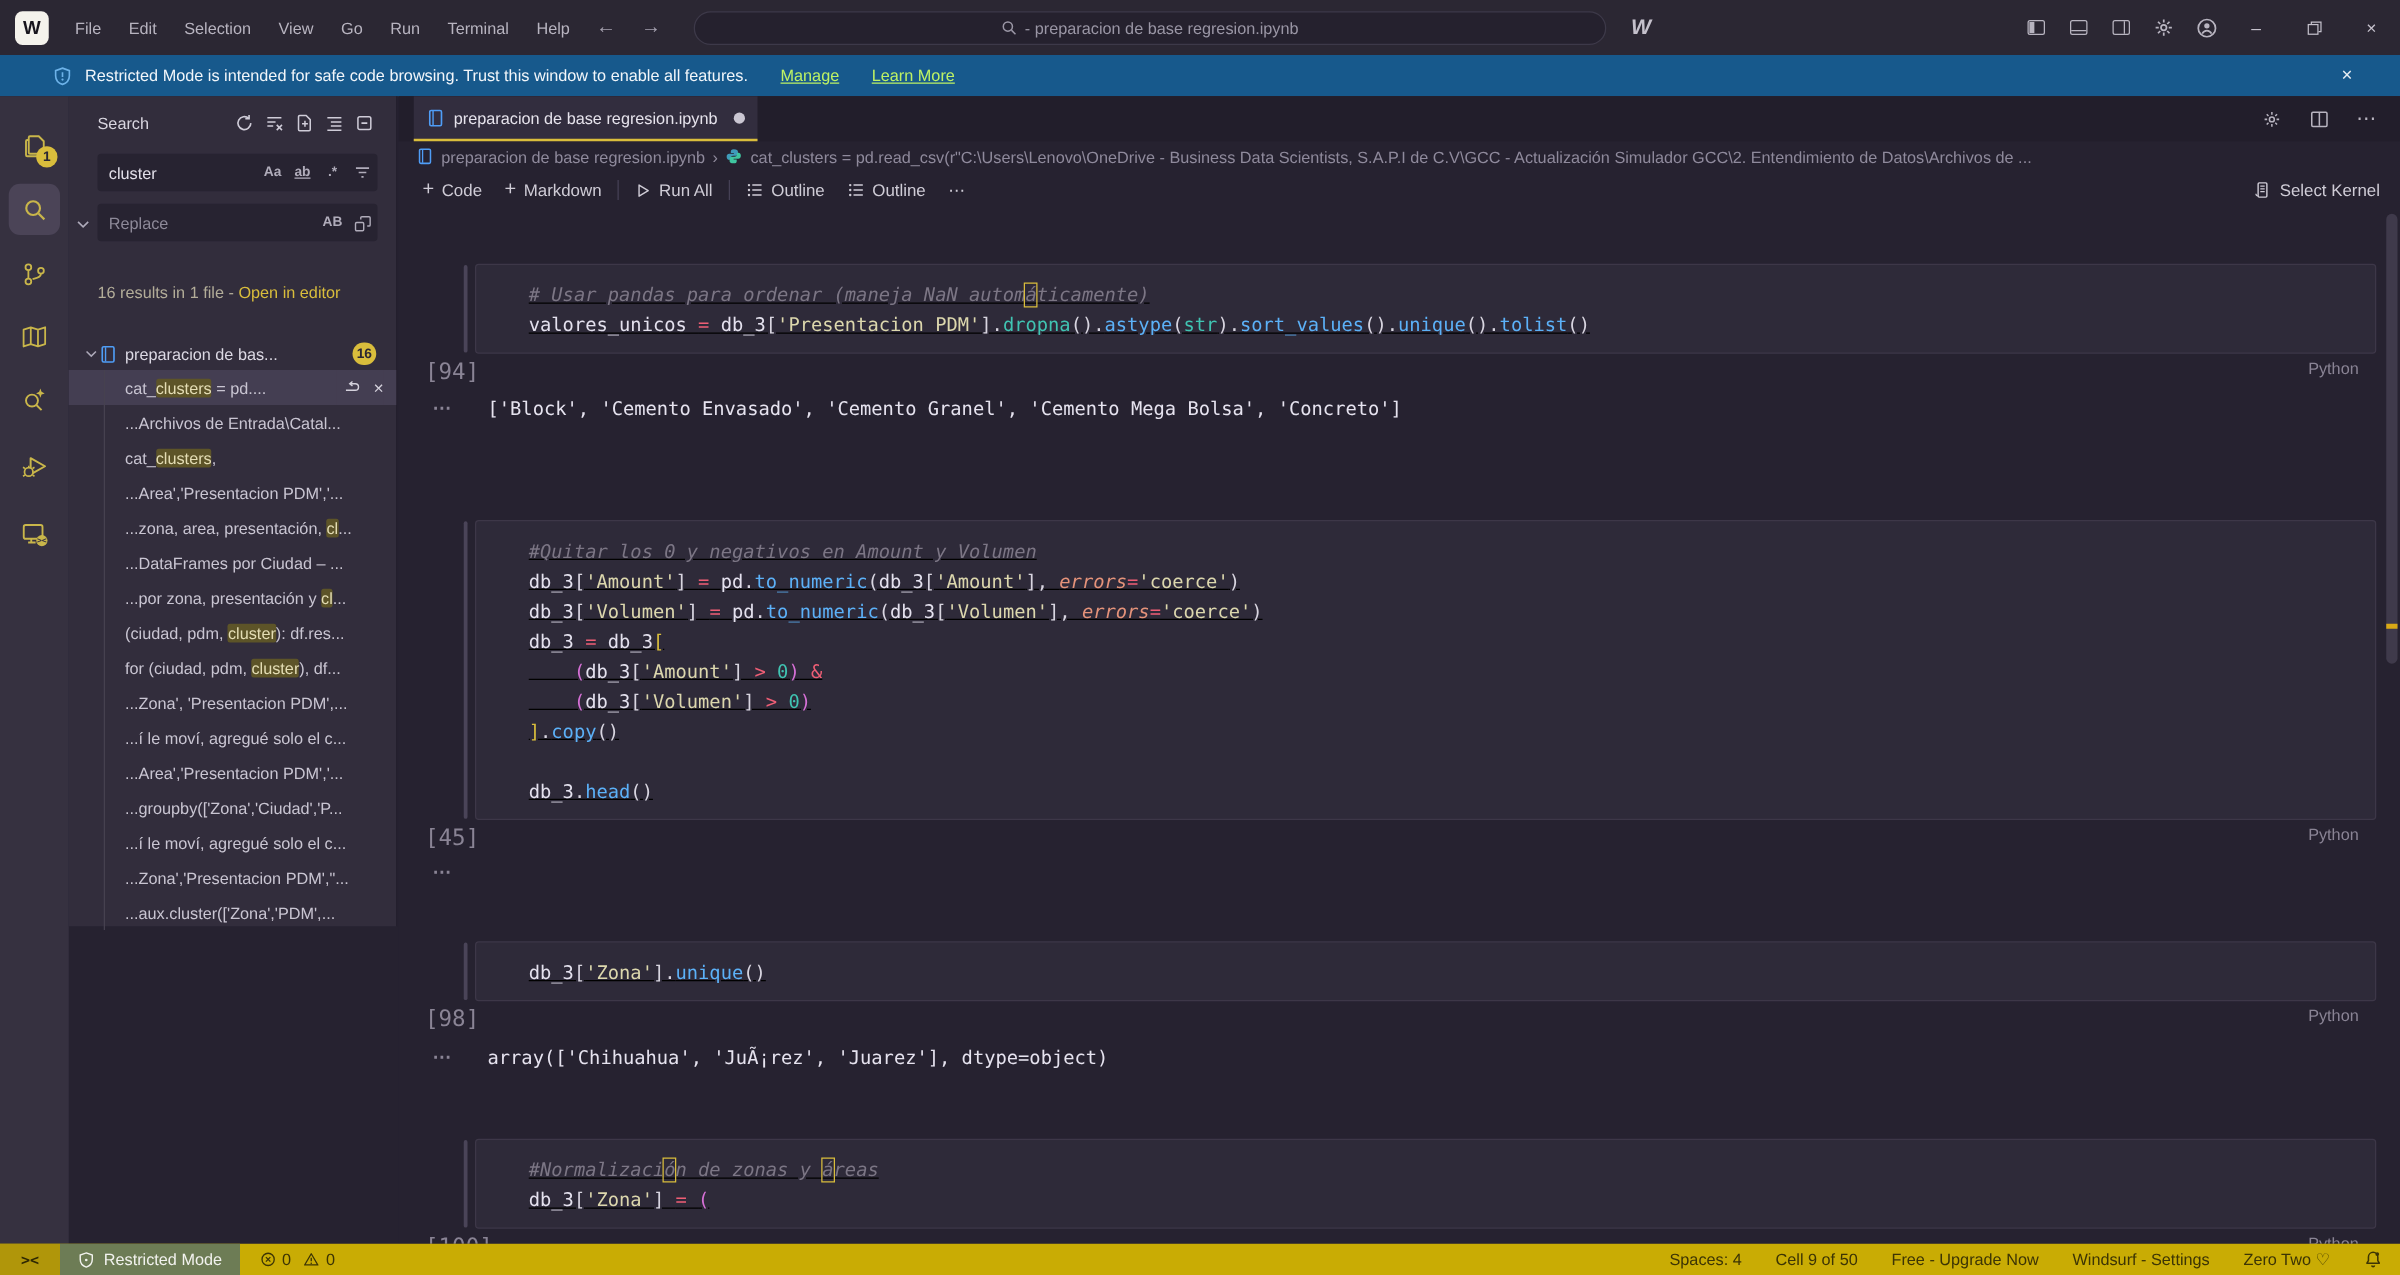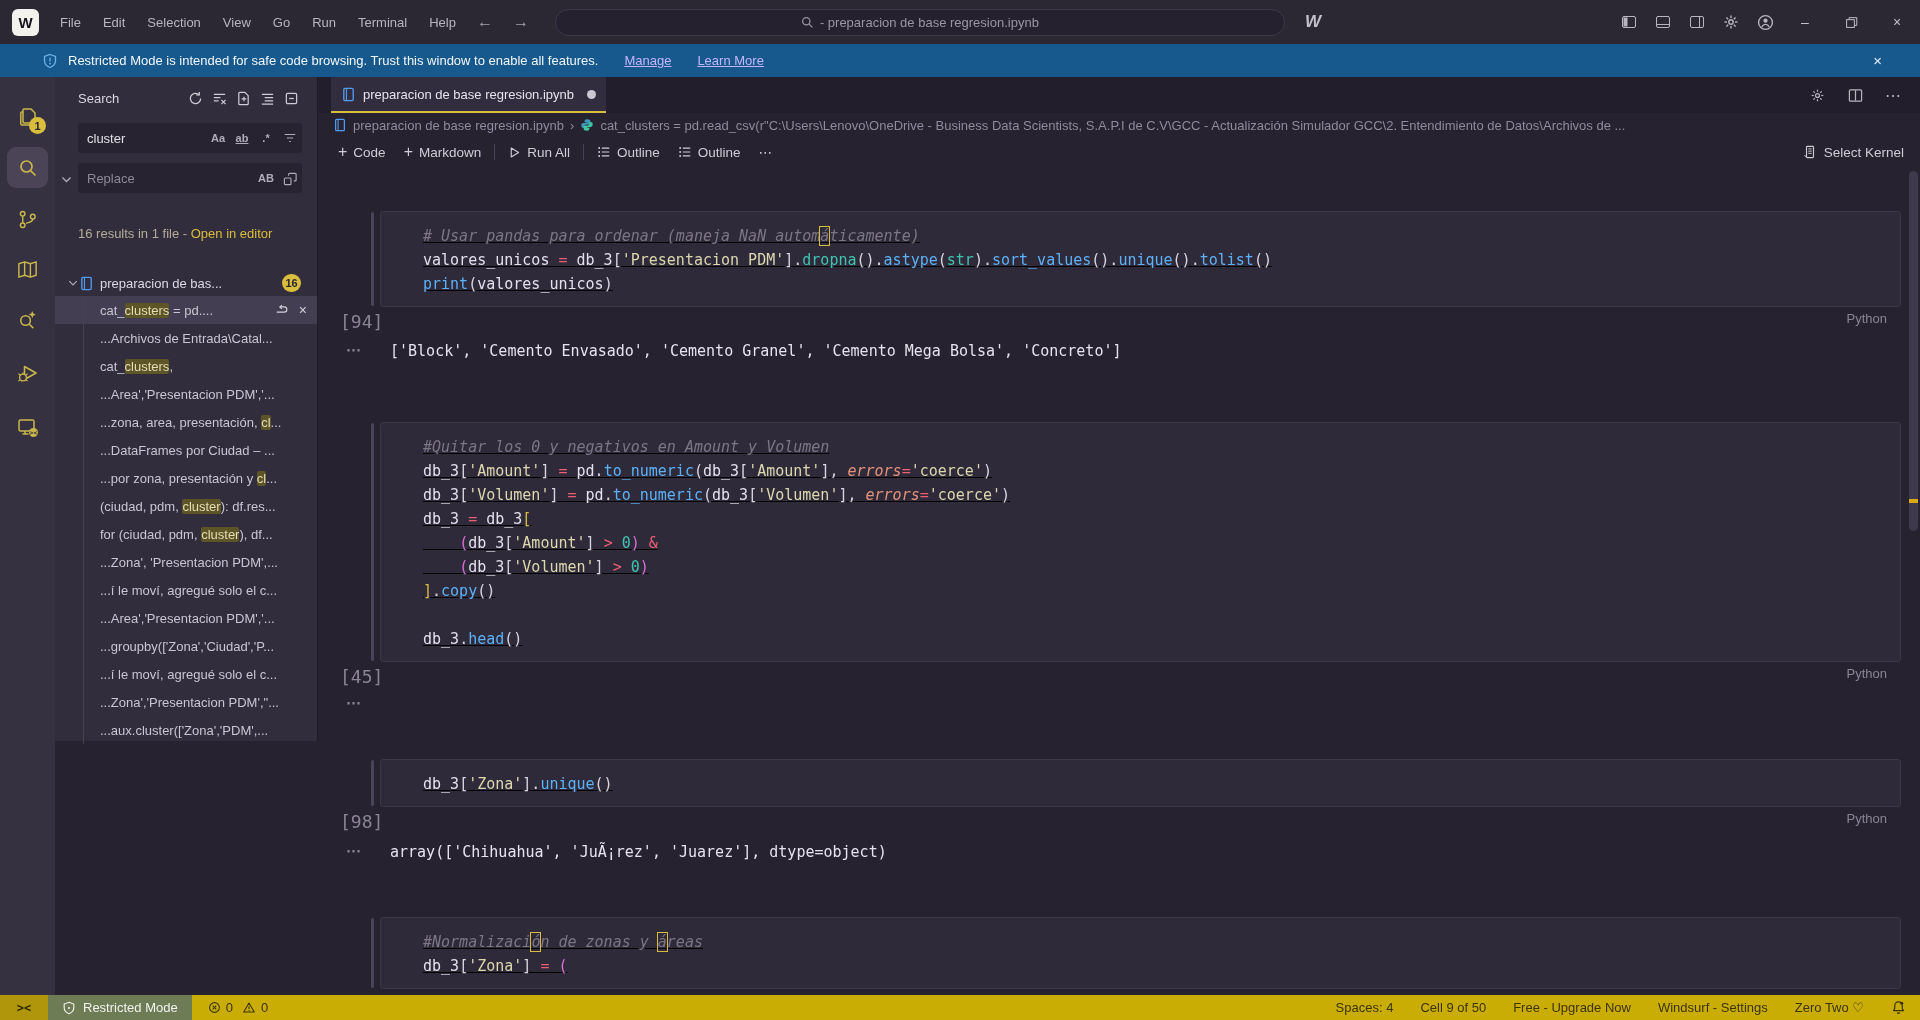--- a/index.html
+++ b/index.html
@@ -17,21 +17,21 @@
     border-radius:14px; display:flex; align-items:center; justify-content:center; color:#9a96a5; gap:6px; }
   #wf-mark { margin-left:20px; color:#c5c1cc; font-weight:bold; font-size:17px; font-style:italic; }
   #tb-right { margin-left:auto; display:flex; align-items:center; }
   .tb-ic { width:34px; height:30px; display:flex; align-items:center; justify-content:center; color:#b8b4c0; }
   .win-btn { width:46px; height:44px; display:flex; align-items:center; justify-content:center; font-size:14px; color:#c5c1cc; }
 
   
   #banner { position:absolute; left:0; top:44px; width:1920px; height:33px; background:#17598c; color:#f2f6fa;
     font-size:13px; display:flex; align-items:center; }
   #banner .shield { margin:0 10px 0 42px; }
-  #banner a { color:#c4b5fd; text-decoration:underline; margin-left:26px; font-size:13px; }
+  #banner a { color:#bef264; text-decoration:underline; margin-left:26px; font-size:13px; }
   #banner-close { margin-left:auto; margin-right:38px; font-size:15px; color:#e8eef4; }
 
   
   #activitybar { position:absolute; left:0; top:77px; width:55px; height:918px; background:#363140; }
   .act-item { position:absolute; left:7px; width:41px; height:41px; border-radius:9px;
     display:flex; align-items:center; justify-content:center; color:#c9b64a; }
   .act-item.active { background:#4b4457; }
   .act-badge { position:absolute; right:2px; bottom:2px; min-width:17px; height:17px; border-radius:9px;
     background:#d9bd3c; color:#2b2733; font-size:11px; font-weight:bold; display:flex; align-items:center; justify-content:center; }
 
@@ -442,32 +442,31 @@
         </svg>
       <span>Select Kernel</span>
     </span>
   </div>
   <div id="notebook">
       <div class="cell" style="margin-top: 44px;">
         <span class="focusbar"></span>
         <div class="code">
           <div class="cline"><span class="cm"># Usar pandas para ordenar (maneja NaN autom</span><span class="cm ubox">á</span><span class="cm">ticamente)</span></div>
           <div class="cline"><span class="v">valores_unicos </span><span class="op">= </span><span class="v">db_3</span><span class="p">[</span><span class="s">'Presentacion PDM'</span><span class="p">].</span><span class="fnt">dropna</span><span class="p">().</span><span class="fn">astype</span><span class="p">(</span><span class="fnt">str</span><span class="p">).</span><span class="fn">sort_values</span><span class="p">().</span><span class="fn">unique</span><span class="p">().</span><span class="fn">tolist</span><span class="p">()</span></div>
-          <div class="cline"><span class="fn">print</span><span class="p">(</span><span class="v">valores_unicos</span><span class="p">)</span></div>
         </div>
       </div>
       <div class="cell-footer">
         <span class="exec">[94]</span>
         <span class="lang">Python</span>
       </div>
       <div class="outblock" style="margin-top: 7px;">
         <span class="outdots">⋯</span>
         <span class="outtext">['Block', 'Cemento Envasado', 'Cemento Granel', 'Cemento Mega Bolsa', 'Concreto']</span>
       </div>
-      <div class="cell" style="margin-top: 56px;">
+      <div class="cell" style="margin-top: 74px;">
         <span class="focusbar"></span>
         <div class="code">
           <div class="cline"><span class="cm">#Quitar los 0 y negativos en Amount y Volumen</span></div>
           <div class="cline"><span class="v">db_3</span><span class="p">[</span><span class="s">'Amount'</span><span class="p">] </span><span class="op">= </span><span class="v">pd</span><span class="p">.</span><span class="fn">to_numeric</span><span class="p">(</span><span class="v">db_3</span><span class="p">[</span><span class="s">'Amount'</span><span class="p">], </span><span class="prm">errors</span><span class="op">=</span><span class="s">'coerce'</span><span class="p">)</span></div>
           <div class="cline"><span class="v">db_3</span><span class="p">[</span><span class="s">'Volumen'</span><span class="p">] </span><span class="op">= </span><span class="v">pd</span><span class="p">.</span><span class="fn">to_numeric</span><span class="p">(</span><span class="v">db_3</span><span class="p">[</span><span class="s">'Volumen'</span><span class="p">], </span><span class="prm">errors</span><span class="op">=</span><span class="s">'coerce'</span><span class="p">)</span></div>
           <div class="cline"><span class="v">db_3 </span><span class="op">= </span><span class="v">db_3</span><span class="b1">[</span></div>
           <div class="cline"><span class="p">    </span><span class="b2">(</span><span class="v">db_3</span><span class="p">[</span><span class="s">'Amount'</span><span class="p">] </span><span class="op">&gt; </span><span class="n">0</span><span class="b2">)</span><span class="p"> </span><span class="op">&amp;</span></div>
           <div class="cline"><span class="p">    </span><span class="b2">(</span><span class="v">db_3</span><span class="p">[</span><span class="s">'Volumen'</span><span class="p">] </span><span class="op">&gt; </span><span class="n">0</span><span class="b2">)</span></div>
           <div class="cline"><span class="b1">]</span><span class="p">.</span><span class="fn">copy</span><span class="p">()</span></div>
           <div class="cline"><span class="p"></span></div>

